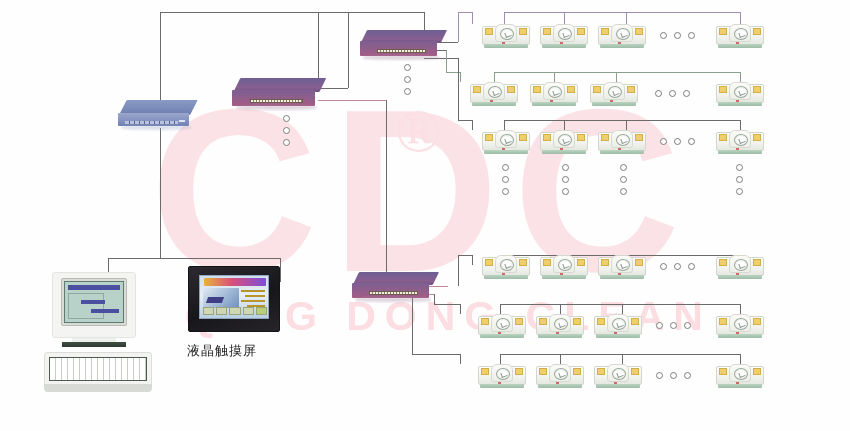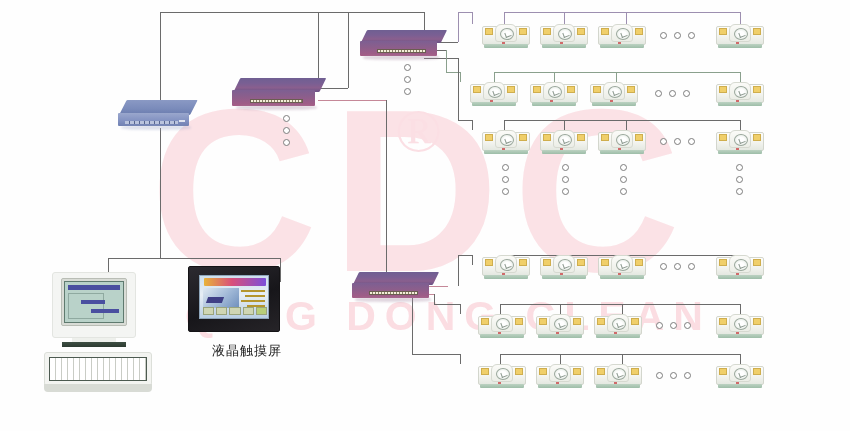--- a/index.html
+++ b/index.html
@@ -375,21 +375,21 @@
       <div class="txtl" style="top:29px;width:18px;"></div>
       <div class="btns">
         <b></b>
         <b></b>
         <b></b>
         <b></b>
         <b class="on"></b>
       </div>
     </div>
   </div>
-  <div class="hmi-label" style="left:212px;top:342px;">液晶触摸屏</div>
+  <div class="hmi-label" style="left:187px;top:342px;">液晶触摸屏</div>
 
   <div class="node" style="left:482px;top:24px;">
     <div class="body"></div>
     <div class="hump"></div>
     <div class="dial"></div>
     <div class="chip l"></div>
     <div class="chip r"></div>
     <div class="base"></div>
     <div class="dot"></div>
   </div>

